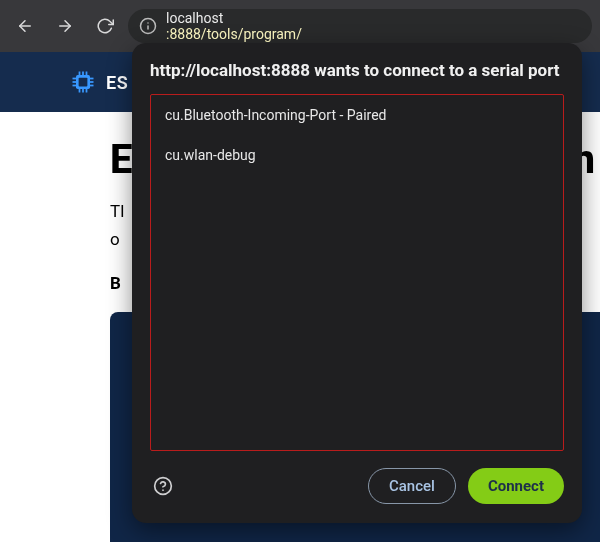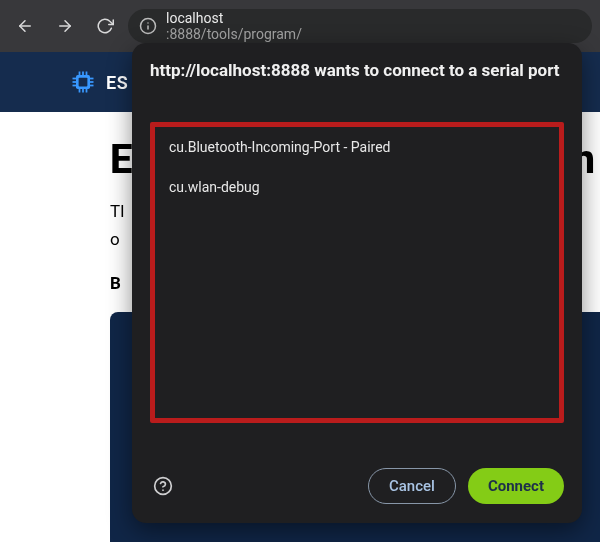--- a/index.html
+++ b/index.html
@@ -7,38 +7,38 @@
   body { background: #fff; }
 
   
   .chrome { position: absolute; top: 0; left: 0; right: 0; height: 52px; background: #38383b; display: flex; align-items: center; padding: 0 8px; gap: 6px; }
   .nav-btn { width: 34px; height: 34px; display: flex; align-items: center; justify-content: center; border-radius: 50%; color: #d9d9da; }
   .nav-btn svg { width: 18px; height: 18px; }
   .addr { flex: 1; height: 34px; background: #292a2b; border-radius: 17px; display: flex; align-items: center; padding: 0 10px; gap: 8px; color: #c9c9c9; font-size: 14px; }
   .addr .info { width: 20px; height: 20px; display:flex; align-items:center; justify-content:center; color:#bbb;}
   .addr .url { display:flex; align-items:baseline;flex-direction:column; }
   .addr .host { color:#eaeaea; }
-  .addr .rest { color:#a3a3a3; }
+  .addr .rest { color:#fef9c3; }
 
   
   .page { position: absolute; top: 52px; left: 0; right: 0; bottom: 0; background: #fff; }
   .hero { position: absolute; top: 0; left: 0; right: 0; height: 60px; background: #152c4e; display:flex; align-items:center; padding-left: 68px; }
   .chip { width: 30px; height: 30px; display:flex; align-items:center; justify-content:center; }
   .hero-text { color:#fff; font-weight:600; font-size:18px; margin-left:8px; letter-spacing:0.5px; }
   .content { position:absolute; top:60px; left:0; right:0; bottom:0; padding: 24px 0 0 110px; color:#000; }
   .content h1 { font-size:40px; font-weight:800; margin-bottom:18px; }
   .content .p1 { font-size:17px; margin-bottom:8px; }
   .content .p2 { font-size:17px; margin-bottom:24px; }
   .content .b1 { font-size:17px; font-weight:700; margin-bottom:12px; }
   .panel { position:absolute; left:110px; right:0; bottom:0; top:200px; background:#102647; border-top-left-radius:8px; }
 
   
-  .dialog { position: absolute; top: 43px; left: 132px; width: 450px; height: 480px; background: #1f1f21; border-radius: 14px; box-shadow: 0 8px 24px rgba(0,0,0,0.45); display:flex; flex-direction:column; padding: 16px 18px 16px 18px; gap: 28px; }
+  .dialog { position: absolute; top: 43px; left: 132px; width: 450px; height: 480px; background: #1f1f21; border-radius: 14px; box-shadow: 0 8px 24px rgba(0,0,0,0.45); display:flex; flex-direction:column; padding: 16px 18px 16px 18px; }
   .dialog-title { color: #f0f0f0; font-size: 17px; font-weight: 700; line-height: 1.35; margin-bottom: 12px; }
-  .listbox { flex:1; border:5px solid #b91c1c; border-radius:2px; overflow:hidden; background:#1f1f21; }
+  .listbox { flex:1; border:1px solid #b91c1c; border-radius:2px; overflow:hidden; background:#1f1f21; }
   .opt { height: 40px; display:flex; align-items:center; padding: 0 14px; color:#e8e8e8; font-size:14px; }
   .opt.selected { background:#0d4d72; color:#fff; }
   .dialog-footer { height:56px; display:flex; align-items:center; justify-content:flex-end; gap:12px; padding-top:14px; }
   .help { margin-right:auto; width:26px; height:26px; display:flex; align-items:center; justify-content:center; color:#cfcfd1; }
   .btn { height:36px; padding: 0 20px; border-radius:20px; font-size:15px; font-weight:500; display:flex; align-items:center; justify-content:center; cursor:pointer; }
   .btn-cancel { border:1px solid #8796a8; color:#a9c4e4; background:transparent;text-align:right; }
   .btn-connect { background:#84cc16; color:#1d2f4a; font-weight:700; }
 </style>
 </head>
 <body>

